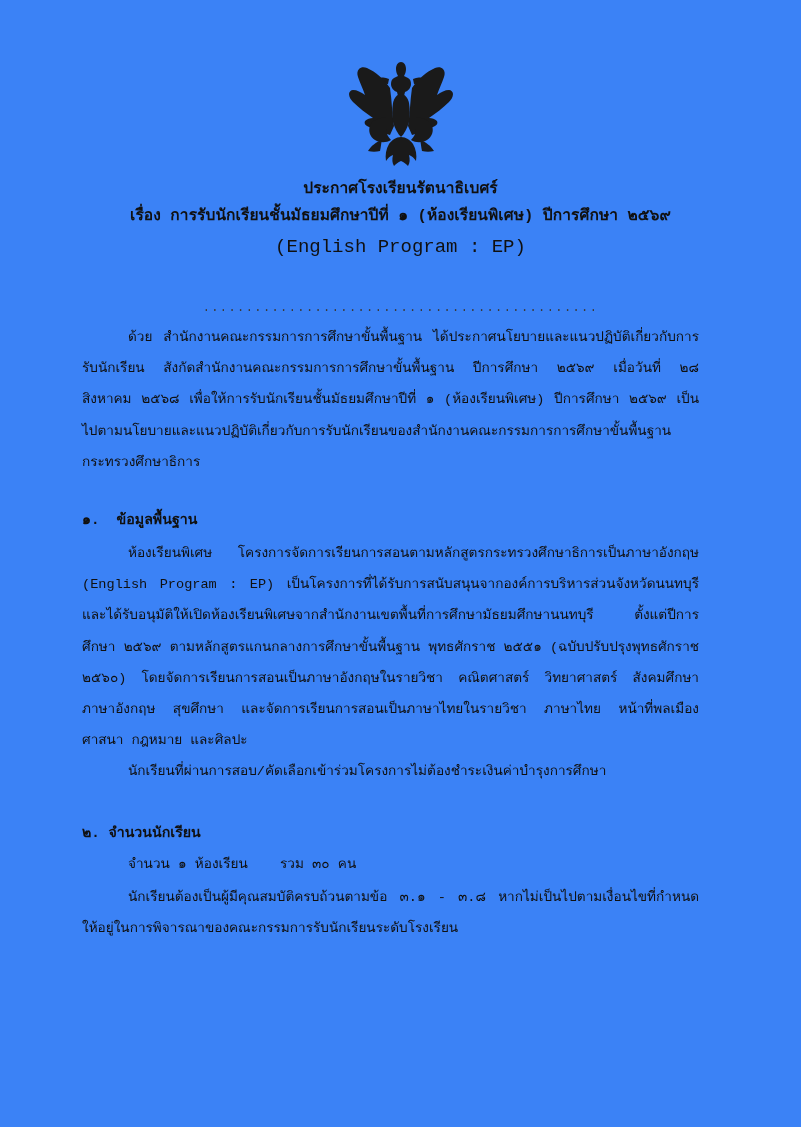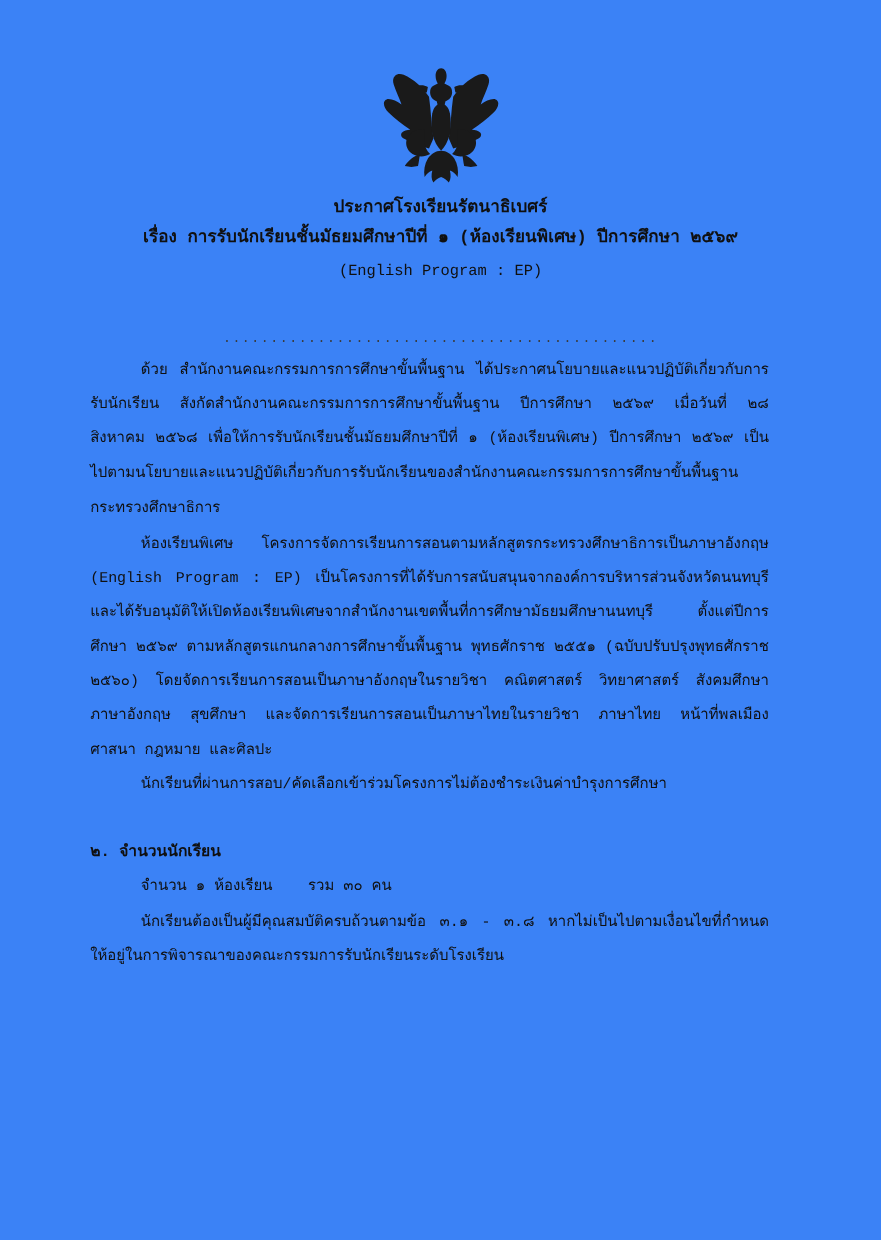--- a/index.html
+++ b/index.html
@@ -47,21 +47,21 @@
   .title-line {
     font-size: 15.5px;
     font-weight: 700;
     letter-spacing: 0.1px;
     line-height: 27px;
     white-space: nowrap;
   }
   .title-line.t2 { font-size: 15.5px; }
   .title-line.t3 { font-size: 15.2px; }
   .subtitle-line {
-    font-size: 14px;
+    font-size: 19px;
     font-weight: 400;
     line-height: 28px;
     margin-top: 3px;
   }
 
   .rule {
     position: absolute;
     top: 303px;
     left: 0;
     width: 801px;
@@ -156,20 +156,23 @@
     <div class="subtitle-line">(English Program : EP)</div>
   </div>
 
   <div class="rule">..............................................</div>
 
   <div class="body">
 
     <p class="para indent">ด้วย สำนักงานคณะกรรมการการศึกษาขั้นพื้นฐาน ได้ประกาศนโยบายและแนวปฏิบัติเกี่ยวกับการรับนักเรียน สังกัดสำนักงานคณะกรรมการการศึกษาขั้นพื้นฐาน  ปีการศึกษา ๒๕๖๙ เมื่อวันที่ ๒๘ สิงหาคม ๒๕๖๘ เพื่อให้การรับนักเรียนชั้นมัธยมศึกษาปีที่ ๑ (ห้องเรียนพิเศษ) ปีการศึกษา ๒๕๖๙ เป็นไปตามนโยบายและแนวปฏิบัติเกี่ยวกับการรับนักเรียนของสำนักงานคณะกรรมการการศึกษาขั้นพื้นฐาน กระทรวงศึกษาธิการ</p>
 
 
+    <p class="section-head sh-gap-1">
+      <span class="num">๑.</span>&nbsp;&nbsp;<span>ข้อมูลพื้นฐาน</span>
+    </p>
     <p class="para indent p-after-head">ห้องเรียนพิเศษ โครงการจัดการเรียนการสอนตามหลักสูตรกระทรวงศึกษาธิการเป็นภาษาอังกฤษ (English Program : EP) เป็นโครงการที่ได้รับการสนับสนุนจากองค์การบริหารส่วนจังหวัดนนทบุรี และได้รับอนุมัติให้เปิดห้องเรียนพิเศษจากสำนักงานเขตพื้นที่การศึกษามัธยมศึกษานนทบุรี ตั้งแต่ปีการศึกษา ๒๕๖๙ ตามหลักสูตรแกนกลางการศึกษาขั้นพื้นฐาน พุทธศักราช ๒๕๕๑ (ฉบับปรับปรุงพุทธศักราช ๒๕๖๐) โดยจัดการเรียนการสอนเป็นภาษาอังกฤษในรายวิชา คณิตศาสตร์ วิทยาศาสตร์ สังคมศึกษา ภาษาอังกฤษ สุขศึกษา และจัดการเรียนการสอนเป็นภาษาไทยในรายวิชา ภาษาไทย หน้าที่พลเมือง ศาสนา กฎหมาย และศิลปะ</p>
     <p class="para indent">นักเรียนที่ผ่านการสอบ/คัดเลือกเข้าร่วมโครงการไม่ต้องชำระเงินค่าบำรุงการศึกษา</p>
 
     <p class="section-head sh-gap-2">
       <span class="num">๒.</span>&nbsp;<span>จำนวนนักเรียน</span>
     </p>
     <p class="count-row">
       <span class="cell-a">จำนวน ๑ ห้องเรียน</span><span class="cell-b">รวม ๓๐ คน</span>
     </p>
 

